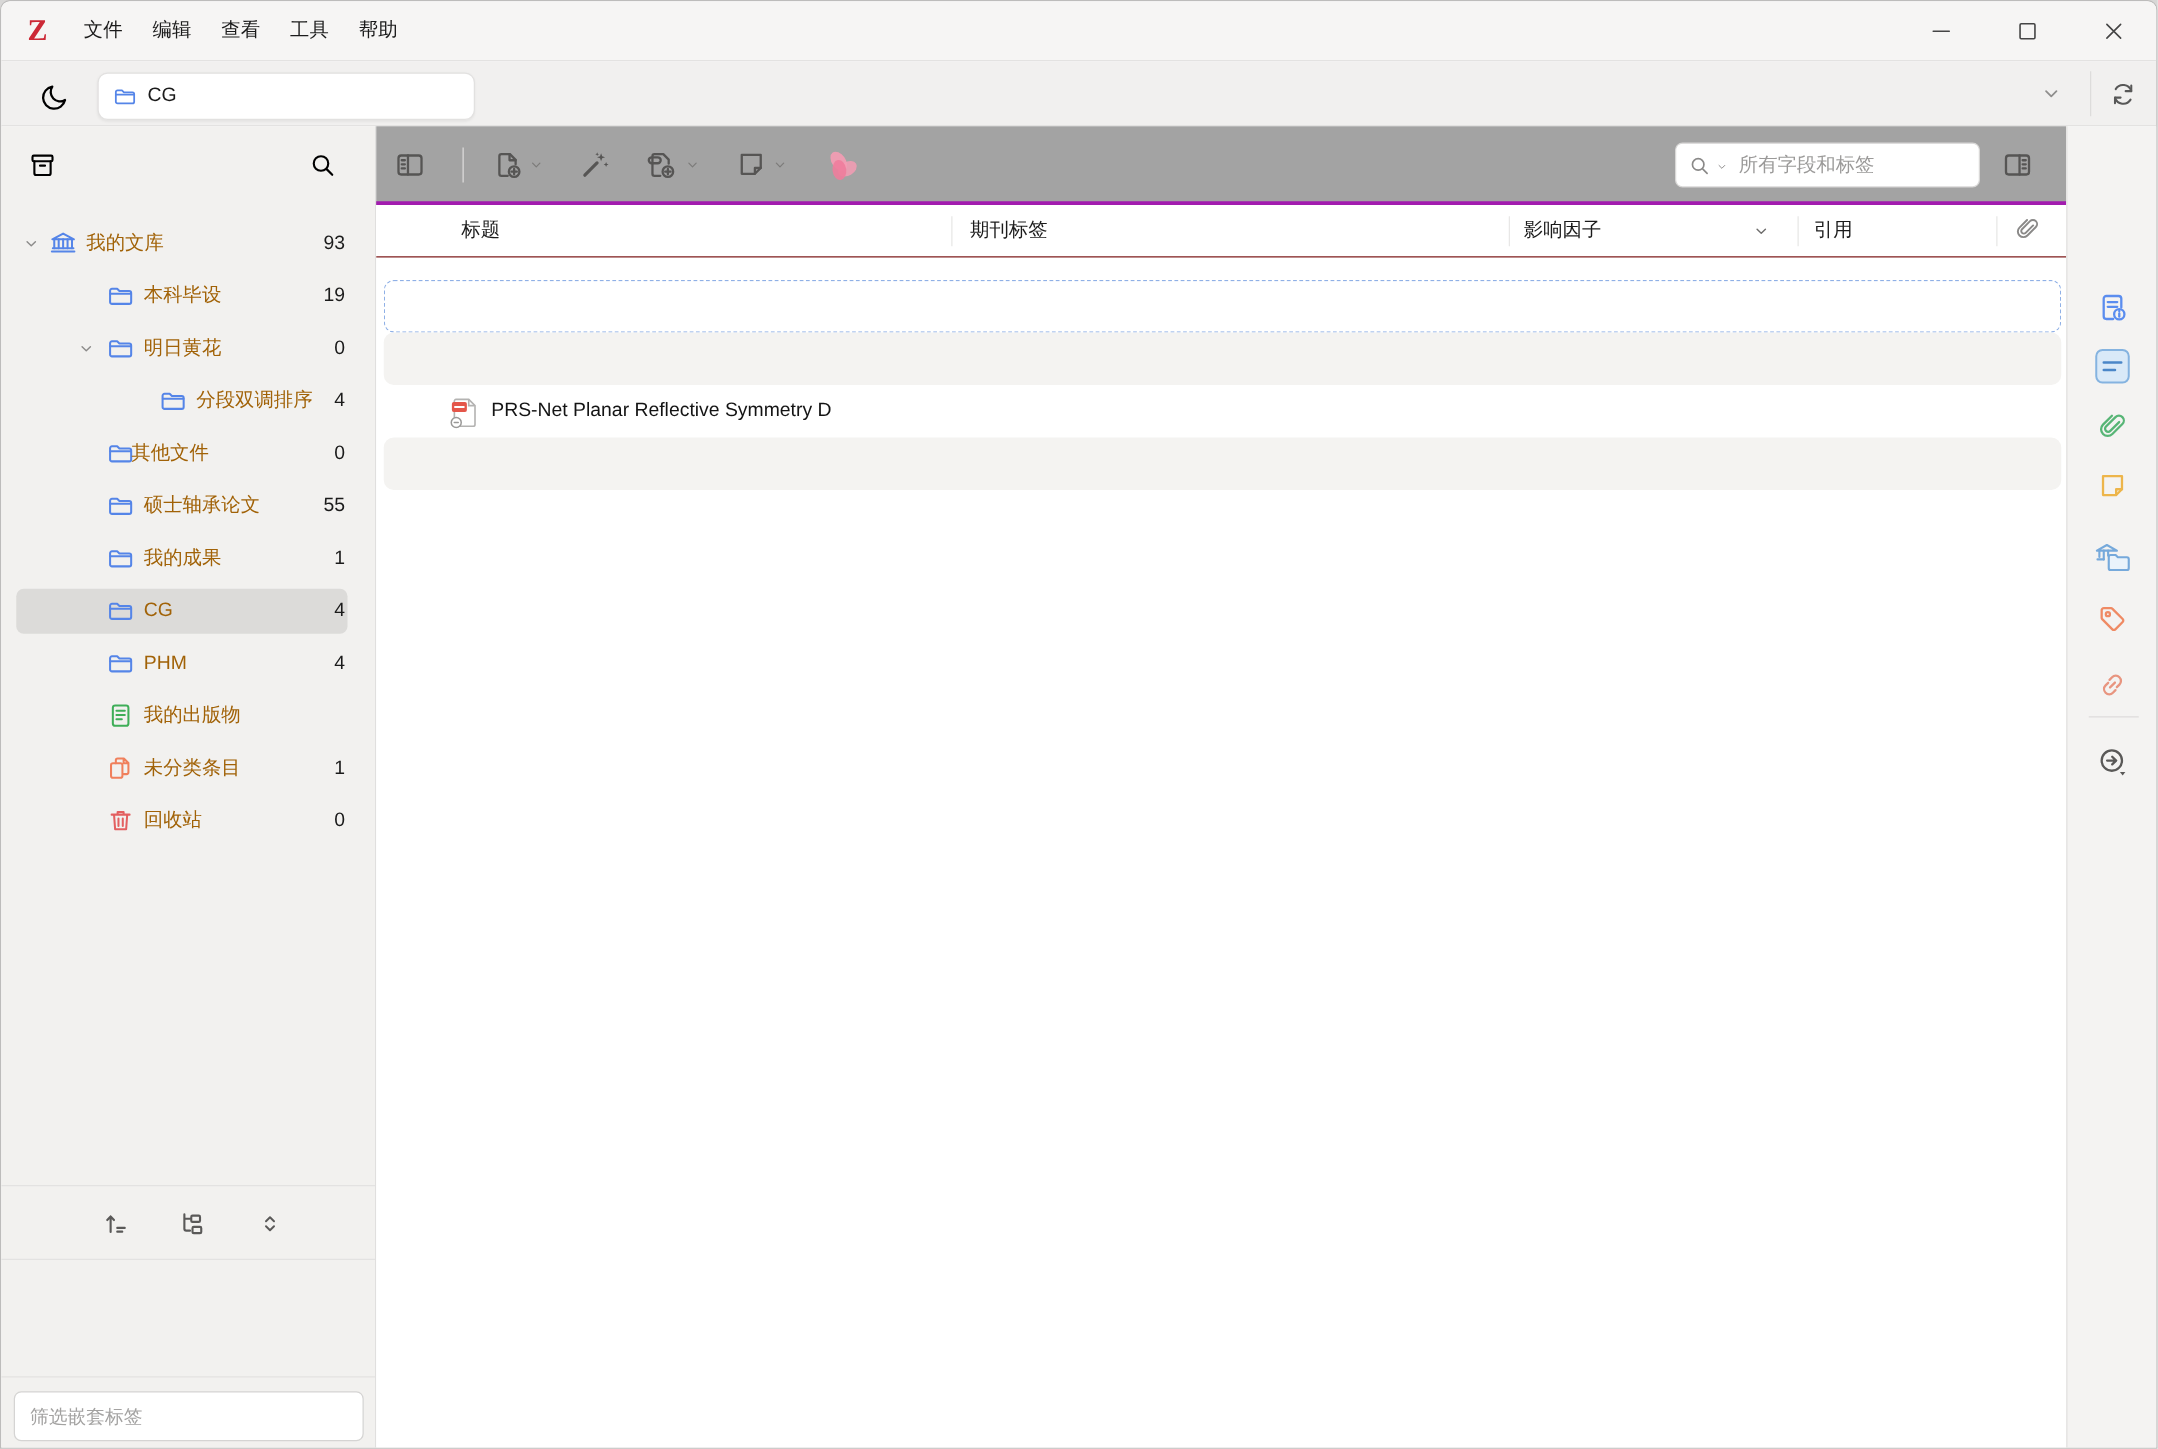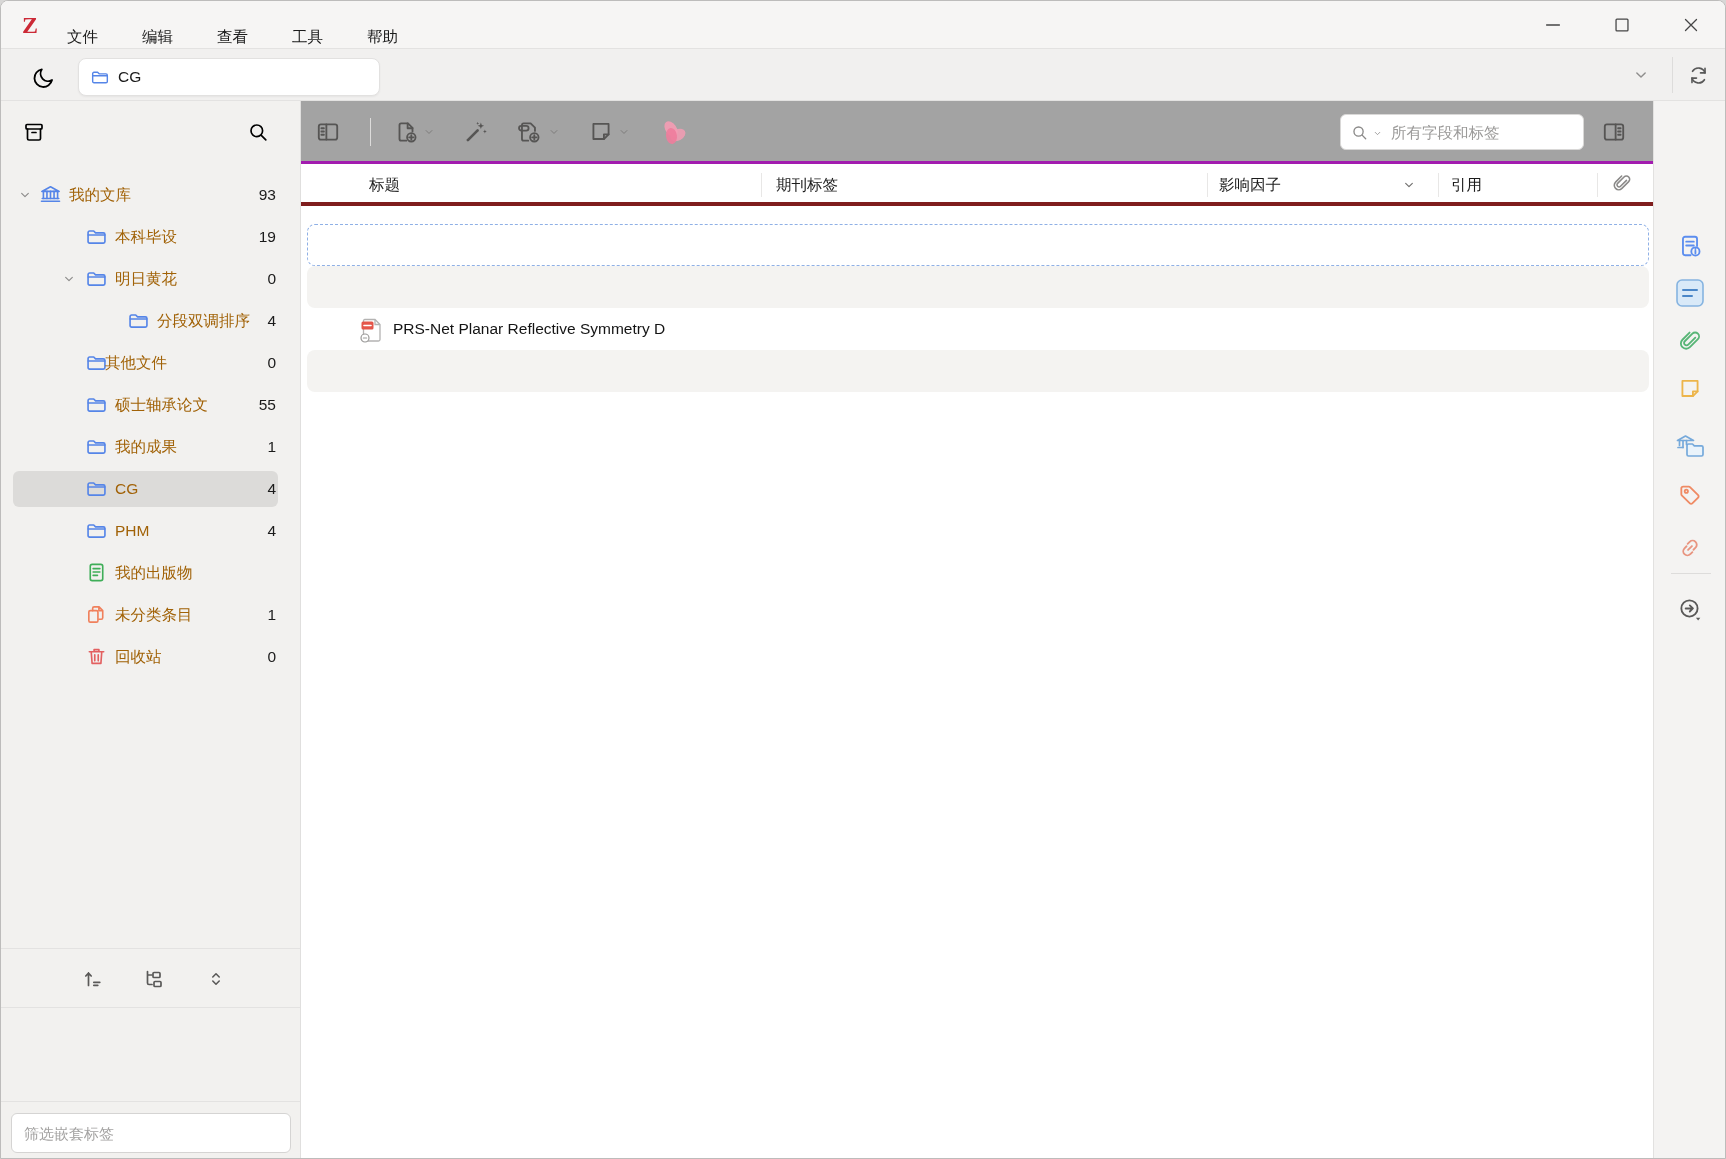--- a/index.html
+++ b/index.html
@@ -2,21 +2,21 @@
 <html><head>
 <meta charset="utf-8">
 <style>
   html,body{margin:0;padding:0;background:#d8d7d6;font-family:"Liberation Sans","DejaVu Sans",sans-serif;}
   #app{position:relative;width:1726px;height:1159px;background:#fff;overflow:hidden;
        border:1px solid #bdbcbb;box-sizing:border-box;border-radius:8px 8px 0 0;}
   .ic{display:block;fill:none;stroke:currentColor;stroke-width:1.7;stroke-linecap:round;stroke-linejoin:round;}
   
   #menubar{position:absolute;left:0;top:0;width:100%;height:48px;background:#f6f5f4;border-bottom:1px solid #e3e2e1;box-sizing:border-box;}
   #logo{position:absolute;left:21px;top:11px;font-size:24px;font-weight:bold;color:#cc2936;font-family:"Liberation Serif","DejaVu Serif",serif;}
-  #menus{position:absolute;left:66px;top:0;height:47px;display:flex;gap:44px;align-items:flex-end;}
+  #menus{position:absolute;left:66px;top:0;height:47px;display:flex;gap:24px;align-items:center;}
   .menu-item{font-size:15.5px;color:#1b1b1b;cursor:default;}
   #winbtns{position:absolute;right:0;top:0;height:47px;display:flex;}
   .winbtn{width:69px;height:47px;display:flex;align-items:center;justify-content:center;color:#454545;}
   
   #tabbar{position:absolute;left:0;top:48px;width:100%;height:52px;background:#f1f0ef;border-bottom:1px solid #e3e2e1;box-sizing:border-box;}
   #moon-btn{position:absolute;left:25px;top:11px;width:36px;height:36px;display:flex;align-items:center;justify-content:center;color:#97969
 
 5;}
   #active-tab{position:absolute;left:77px;top:9px;width:302px;height:38px;background:#fff;border:1px solid #e2e1e0;border-radius:8px;box-sizing:border-box;display:flex;align-items:center;box-shadow:0 1px 2px rgba(0,0,0,.05);}
   #active-tab .tab-folder{margin-left:11px;color:#5585e8;}
@@ -54,21 +54,21 @@
   .tb-btn{position:absolute;top:13px;width:36px;height:36px;display:flex;align-items:center;justify-content:center;color:#565554;}
   .tb-chev{position:absolute;top:24px;width:14px;height:14px;color:#7c7b7a;}
   #tb-sep{position:absolute;left:69px;top:17px;width:1px;height:28px;background:#dddcdb;}
   #search-box{position:absolute;left:1039px;top:13px;width:244px;height:36px;background:#fff;border:1px solid #d9d8d7;border-radius:6px;box-sizing:border-box;}
   #search-box .mag{position:absolute;left:9px;top:8px;color:#8a8988;}
   #search-box .schev{position:absolute;left:31px;top:13px;color:#8a8988;}
   #search-input{position:absolute;left:48px;top:1px;width:190px;height:32px;border:none;outline:none;font-size:15.5px;color:#333;background:transparent;font-family:inherit;}
   #search-input::placeholder{color:#9b9a99;}
   #item-pane-toggle{position:absolute;left:1295px;top:13px;width:36px;height:36px;display:flex;align-items:center;justify-content:center;color:#565554;}
   
-  #cols-header{position:absolute;left:0;top:63px;width:100%;height:42px;background:#fff;border-bottom:4px solid #7f1d1d;box-sizing:border-box;text-decoration:underline;}
+  #cols-header{position:absolute;left:0;top:63px;width:100%;height:42px;background:#fff;border-bottom:1px solid #7f1d1d;box-sizing:border-box;text-decoration:underline;}
   .h-label{position:absolute;top:0;line-height:41px;font-size:15.5px;color:#1b1b1b;}
   .h-div{position:absolute;top:9px;width:1px;height:24px;background:#e8e7e6;}
   #h-impact-chev{position:absolute;left:1100px;top:13px;color:#6f6e6d;}
   #h-clip{position:absolute;left:1310px;top:9px;color:#8a8988;}
   
   #rows{position:absolute;left:0;top:105px;width:100%;bottom:0;padding-top:18px;box-sizing:border-box;}
   .row{position:relative;height:42px;margin:0 4px 0 6px;border-radius:8px;}
   .row.striped{background:#f4f3f1;}
   .row.focused{outline:1px dashed #8fb0e6;outline-offset:-1px;}
   .att-icon{position:absolute;left:53px;top:9px;}

